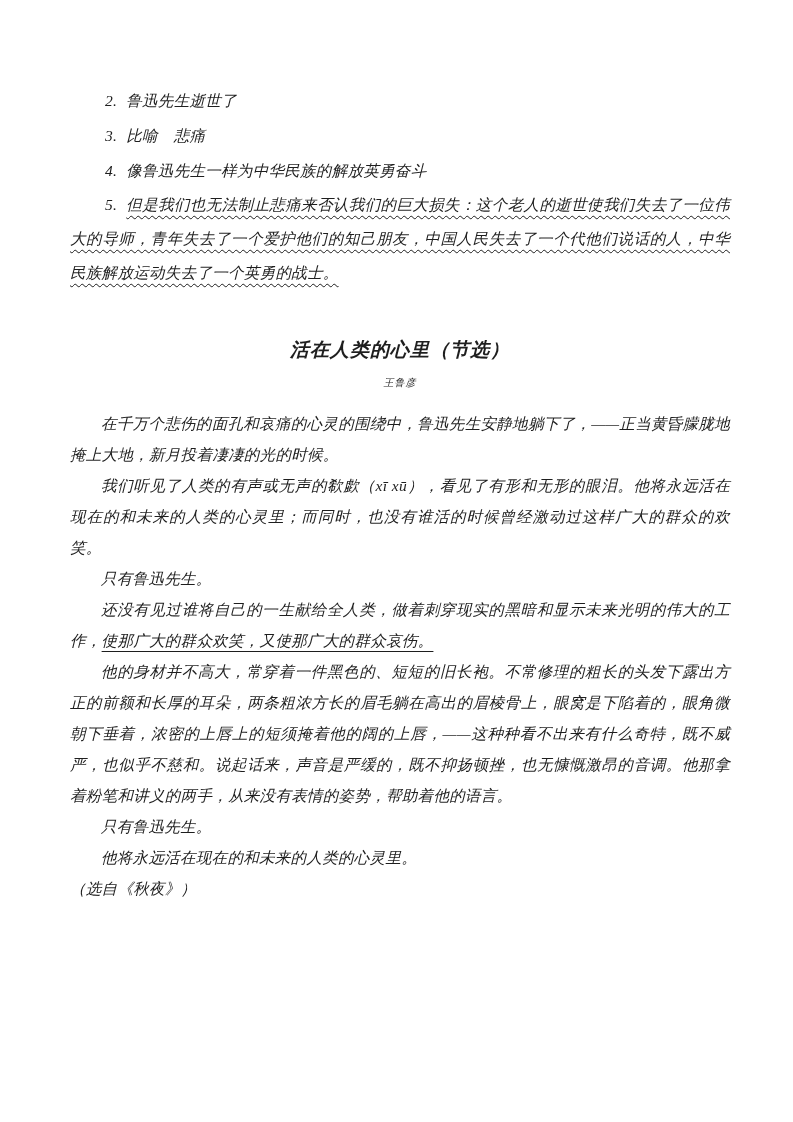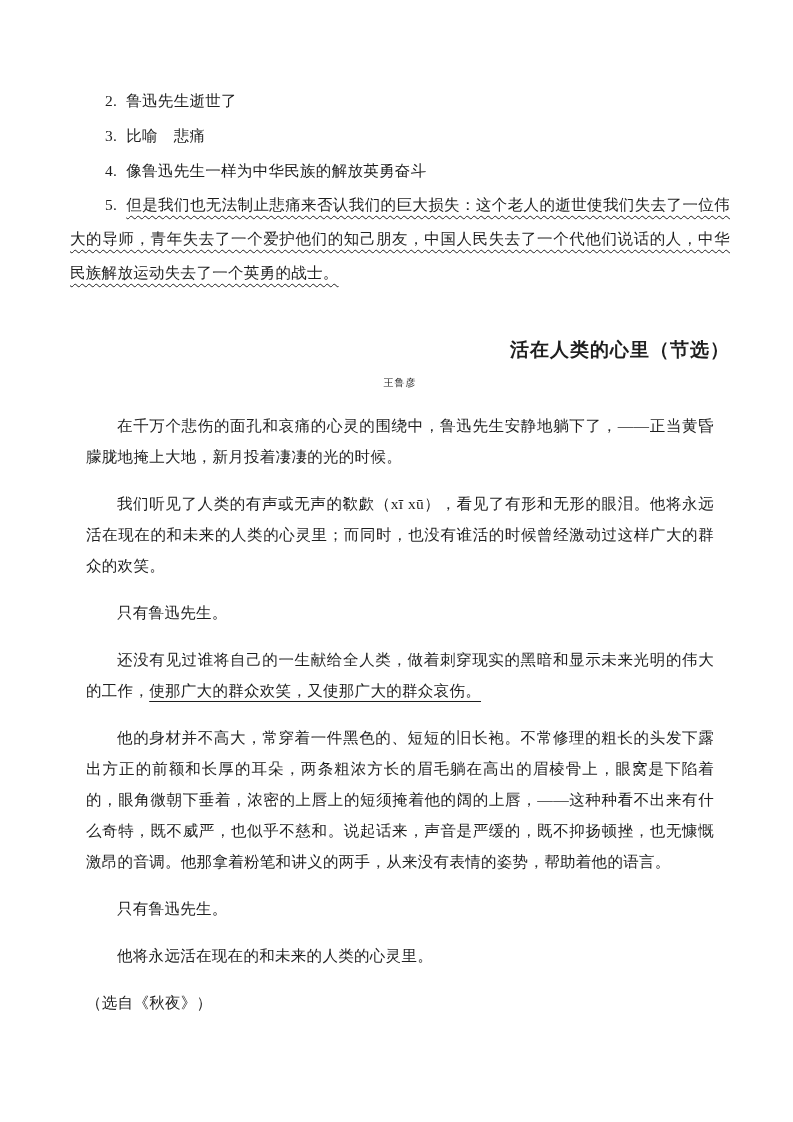--- a/index.html
+++ b/index.html
@@ -10,20 +10,21 @@
   .page {
     position: relative;
     width: 793px;
     height: 1122px;
     box-sizing: border-box;
     padding: 83px 63px 0 70px;
     background: #ffffff;
     font-family: "Liberation Serif", "DejaVu Serif", serif;
     color: #1e1e1e;
     overflow: hidden;
+    font-style: italic;
   }
   .answers {
     font-size: 15.5px;
   }
   .answer-item {
     line-height: 35px;
     text-indent: 35px;
     text-align: justify;
     letter-spacing: 0.3px;
   }
@@ -34,40 +35,40 @@
     margin-right: 9px;
   }
   .wavy-underline {
     text-decoration: underline;
     text-decoration-style: wavy;
     text-decoration-thickness: 1px;
     text-underline-offset: 5px;
   }
   .passage-title {
     margin-top: 46px;
-    text-align: right;
+    text-align: center;
     font-size: 19px;
     font-weight: bold;
     line-height: 28px;
     letter-spacing: 1px;
   }
   .passage-author {
     margin-top: 8px;
     text-align: center;
     font-size: 10px;
     line-height: 22px;
     letter-spacing: 1px;
   }
   .passage-body {
     margin-top: 14px;
     font-size: 15.5px;
     line-height: 31px;
   }
   .passage-body p {
-    margin: 16px;
+    margin: 0;
     text-indent: 2em;
     text-align: justify;
     letter-spacing: 0.3px;
   }
   .solid-underline {
     text-decoration: underline;
     text-decoration-thickness: 1px;
     text-underline-offset: 5px;
   }
   .source-line {

